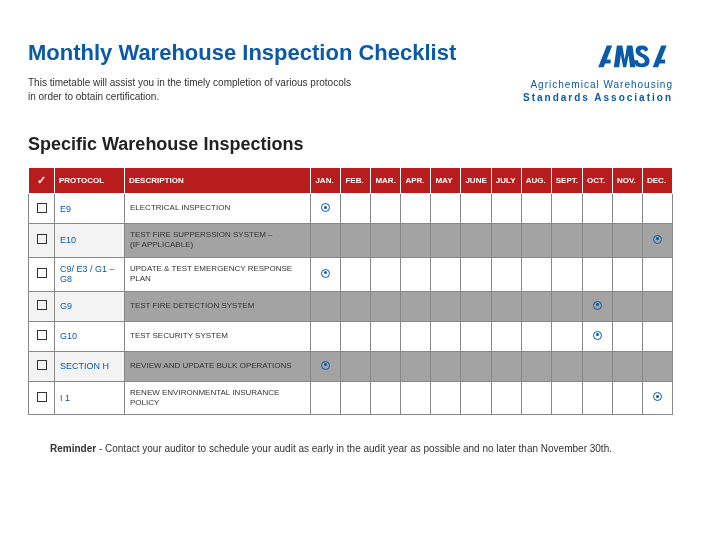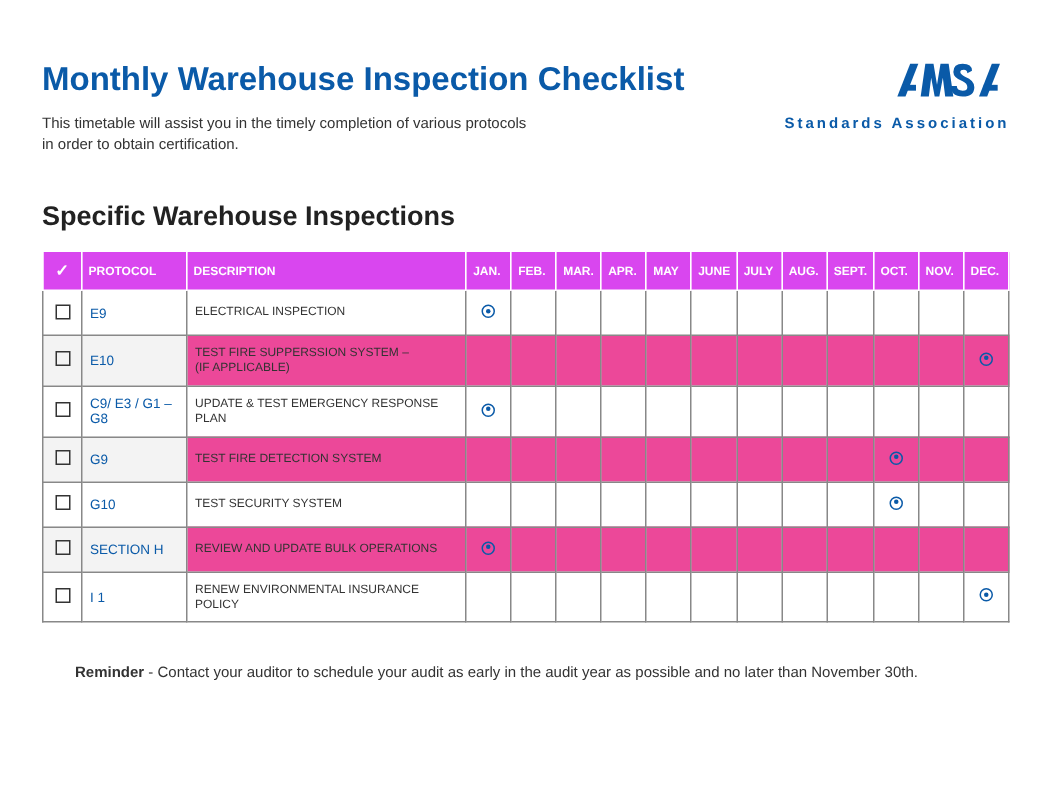--- a/index.html
+++ b/index.html
@@ -8,21 +8,21 @@
     background: #fff;
     width: 701px;
     height: 541px;
     padding: 26px 28px 20px 28px;
     color: #333;
     position: relative;
   }
   .header-row {
     display: flex;
     justify-content: space-between;
-    align-items: center;
+    align-items: flex-end;
   }
   .title-block { flex: 1; }
   h1.main-title {
     color: #0a5aa8;
     font-size: 22px;
     font-weight: 700;
     margin-bottom: 10px;
     margin-top: 14px;
   }
   .subtitle {
@@ -50,21 +50,21 @@
     color: #222;
     margin-top: 30px;
     margin-bottom: 12px;
   }
   table.checklist {
     width: 100%;
     border-collapse: collapse;
     font-size: 8px;
   }
   table.checklist th {
-    background: #d946ef;
+    background: #b91c1c;
     color: #fff;
     font-weight: 700;
     text-align: left;
     padding: 6px 4px;
     border: 1px solid #fff;
     font-size: 8px;
   }
   table.checklist th.month { text-align: left; width: 30px; }
   table.checklist th.chk { width: 26px; text-align: center; }
   table.checklist th.chk::after {
@@ -92,21 +92,21 @@
     color: #0a5aa8;
     font-weight: 400;
     font-size: 9px;
   }
   table.checklist td.desc-cell {
     font-size: 8px;
     line-height: 1.3;
     color: #333;
   }
   table.checklist td.month-cell { text-align: center; }
-  table.checklist tr.alt td { background: #ec4899; }
+  table.checklist tr.alt td { background: #a3a3a3; }
   table.checklist tr.alt td.chk-cell,
   table.checklist tr.alt td.proto-cell { background: #f3f3f3; }
   .mk {
     display:inline-block;
     width:9px;height:9px;
     border:1.5px solid #0a5aa8;
     border-radius:50%;
     position:relative;
   }
   .mk::after{
@@ -141,20 +141,21 @@
       <g fill="#0a5aa8">
         <path d="M4 30 L15 2 L22 2 L11 30 Z"></path>
         <rect x="8" y="20" width="12" height="5"></rect>
         <path d="M24 30 L28 2 L35 2 L38 20 L41 2 L48 2 L52 30 L45 30 L43 14 L40 30 L36 30 L33 14 L31 30 Z"></path>
         <path d="M68 8 Q68 2 60 2 Q52 2 52 9 Q52 14 60 17 Q64 19 64 22 Q64 25 60 25 Q55 25 55 21 L50 21 Q50 30 60 30 Q70 30 70 22 Q70 16 62 13 Q58 11 58 9 Q58 7 61 7 Q64 7 64 10 Z"></path>
         <path d="M74 30 L85 2 L92 2 L81 30 Z"></path>
         <rect x="78" y="20" width="12" height="5"></rect>
       </g>
     </svg>
     <div class="logo-text">
+      <div class="line1">Agrichemical Warehousing</div>
       <div class="line2">Standards Association</div>
     </div>
   </div>
 </div>
 
 <h2 class="section-title">Specific Warehouse Inspections</h2>
 
 <table class="checklist">
   <thead>
     <tr>

